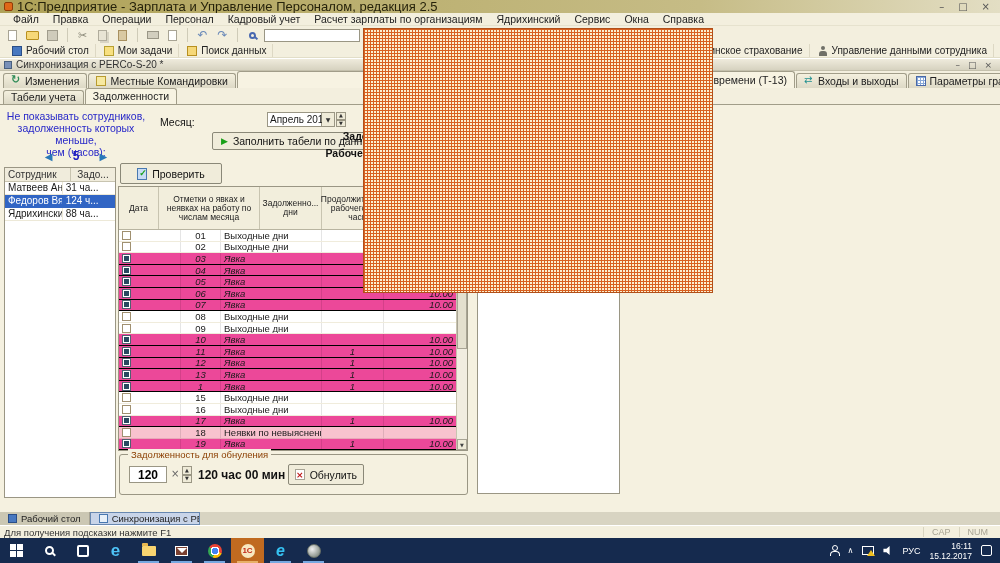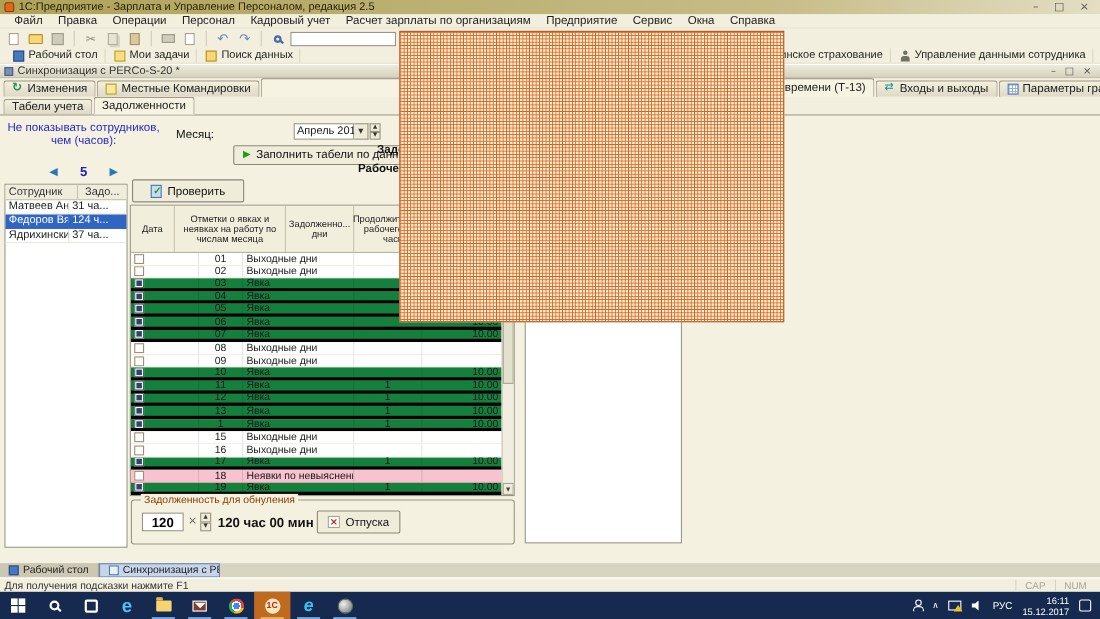--- a/index.html
+++ b/index.html
@@ -10,21 +10,21 @@
     background: #F3EFDE; font-size: 11px; color:#1a1a1a;
   }
   .abs { position:absolute; }
   .glyph { font-family:"DejaVu Sans", sans-serif; }
 
   
   .titlebar { left:0; top:0; width:1000px; height:13px;
     background: linear-gradient(90deg,#AFA258,#C6BC86 70%,#E3DEC4);
     display:flex; align-items:center; padding:0 4px; gap:4px; }
   .titlebar .app-ic { width:9px; height:9px; background:#E06818; border:1px solid #903C08; border-radius:2px; }
-  .titlebar .t-text { font-size:10px; color:#26220a; white-space:nowrap; }
+  .titlebar .t-text { font-size:13px; color:#26220a; white-space:nowrap; }
   .titlebar .t-controls { margin-left:auto; display:flex; gap:14px; padding-right:6px; }
   .titlebar .t-controls span { font-size:10px; color:#555; line-height:11px; cursor:default; }
 
   
   .menubar { left:0; top:13px; width:1000px; height:13px; display:flex; align-items:center;
     background:#F3EFDE; border-bottom:1px solid #E6E2CE; padding-left:6px; }
   .menubar .mi { padding:0 7px; font-size:10.5px; color:#222; white-space:nowrap; }
 
   
   .toolbar1 { left:0; top:26px; width:1000px; height:18px; display:flex; align-items:center;
@@ -164,21 +164,21 @@
   .ts-head div { font-size:8.5px; color:#222; text-align:center; display:flex; align-items:center;
      justify-content:center; padding:1px 2px; border-right:1px solid #C8C4B0; line-height:9px; }
   .c1 { width:62px; } .c2 { width:40px; } .c3 { width:101px; } .c4 { width:62px; } .c5 { width:72px; border-right:none!important; }
   .trow { display:flex; height:11.6px; font-size:9.5px; }
   .trow .tc { border-right:1px solid rgba(0,0,0,0.10); display:flex; align-items:center; overflow:hidden; }
   .trow .c2 { justify-content:center; }
   .trow .c3 { padding-left:3px; white-space:nowrap; }
   .trow .c4 { justify-content:center; }
   .trow .c5 { justify-content:flex-end; padding-right:3px; }
   .trow.weekend { background:#fff; border-bottom:1px solid #F0ECDC; }
-  .trow.present { background:#15803d; border-bottom:3px solid #000000; }
+  .trow.present { background:#ec4899; border-bottom:1px solid #000000;font-style:italic; }
   .trow.absence { background:#F8C2CE; border-bottom:1px solid #E8A8B8; }
   .cb { width:9px; height:9px; border:1px solid #A09070; background:#fff; margin-left:3px; }
   .cb.checked { border-color:#506070; }
   .cb.checked::after { content:""; display:block; width:5px; height:5px; margin:1px; background:#284860; }
 
   
   .vsb { position:absolute; right:0; top:0; width:11px; bottom:0; background:#F1EDE0; border-left:1px solid #C8C4B0; }
   .vsb .sb-btn { position:absolute; left:0; width:10px; height:11px; background:#EFEBD8; border:1px solid #A8A494;
      font-size:5px; display:flex; align-items:center; justify-content:center; color:#444; }
   .vsb .up { top:0; } .vsb .down { bottom:0; }
@@ -278,21 +278,21 @@
 </div>
 
 <div class="abs menubar">
 
 <span class="mi">Файл</span>
     <span class="mi">Правка</span>
     <span class="mi">Операции</span>
     <span class="mi">Персонал</span>
     <span class="mi">Кадровый учет</span>
     <span class="mi">Расчет зарплаты по организациям</span>
-    <span class="mi">Предприятие</span>
+    <span class="mi">Ядрихинский</span>
     <span class="mi">Сервис</span>
     <span class="mi">Окна</span>
     <span class="mi">Справка</span>
   </div>
 
 <div class="abs toolbar1">
   <span class="i">
       <span class="pg"></span>
     </span>
   <span class="i">
@@ -448,20 +448,21 @@
 
     <div class="tab active">
       <span>Задолженности</span>
     </div>
   </div>
 
 <div class="abs content">
 
   <div class="abs filter-text">
     <div>Не показывать сотрудников,</div>
+    <div>задолженность которых меньше,</div>
     <div>чем (часов):</div>
   </div>
   <div class="abs filter-ctl">
     <button class="arrow-btn glyph">◀</button>
     <span class="filter-val">5</span>
     <button class="arrow-btn glyph">▶</button>
   </div>
 
   <span class="abs month-label">Месяц:</span>
   <div class="abs combo">
@@ -504,21 +505,21 @@
           <div class="d">31 ча...</div>
         </div>
 
         <div class="erow selected">
           <div class="n">Федоров Вячесла...</div>
           <div class="d">124 ч...</div>
         </div>
 
         <div class="erow">
           <div class="n">Ядрихинский Игор...</div>
-          <div class="d">37 ча...</div>
+          <div class="d">88 ча...</div>
         </div>
       </div>
   </div>
 
   <button class="abs btn check-btn">
     <span class="doc-ic"></span>
     <span>Проверить</span>
   </button>
 
   <div class="abs timesheet">
@@ -741,21 +742,21 @@
     <span class="legend">Задолженность для обнуления</span>
     <input class="zero-input" value="120" style="">
     <span class="zero-x glyph">×</span>
     <span class="zero-spin">
       <span class="glyph">▲</span>
       <span class="glyph">▼</span>
     </span>
     <span class="zero-time">120 час 00 мин</span>
     <button class="btn reset-btn">
       <span class="x-ic glyph">×</span>
-      <span>Отпуска</span>
+      <span>Обнулить</span>
     </button>
   </div>
 
   <button class="abs btn add-btn">
     <span class="plus-ic">+</span>
     <span>Добавить</span>
   </button>
   <div class="abs doc-table">
     <div class="dt-head">Тип документа</div>
     <div>

